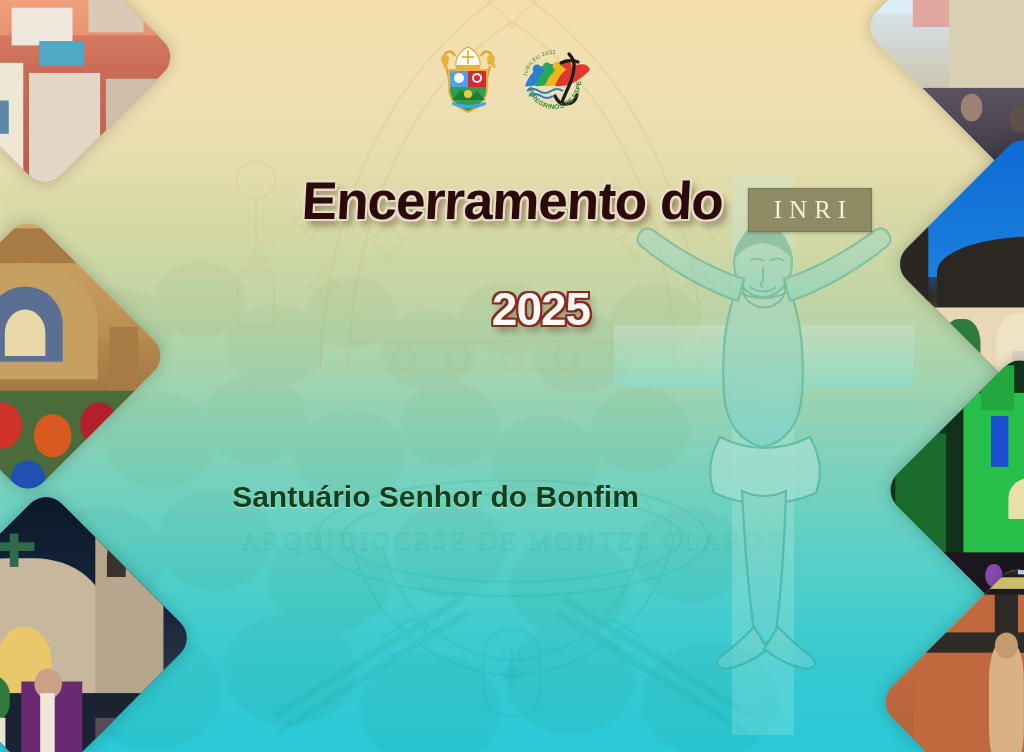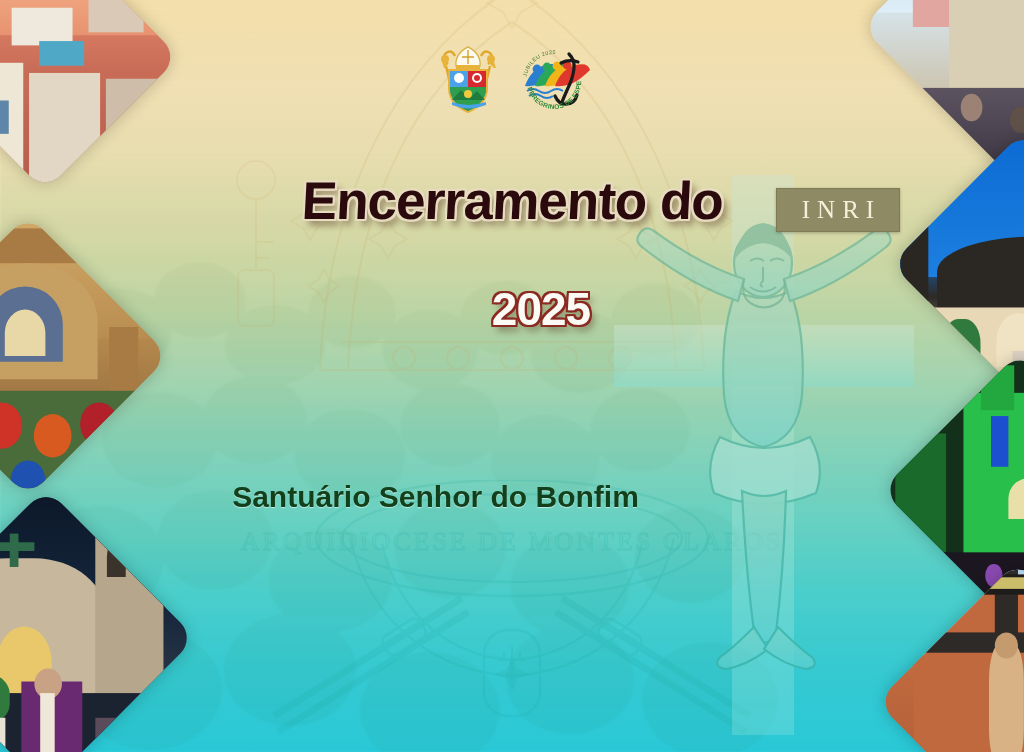--- a/index.html
+++ b/index.html
@@ -41,21 +41,21 @@
   }
 
   
   .crucifix-art{
     position:absolute; right:90px; top:175px; width:330px; height:560px;
     opacity:.55;
   }
 
   
   .inri{
-    position:absolute; left:776px; top:188px; width:124px; height:44px;
+    position:absolute; left:748px; top:188px; width:124px; height:44px;
     background:#8d8a64; border:1px solid rgba(120,115,80,.7);
     display:flex; align-items:center; justify-content:center;
     box-shadow:0 1px 3px rgba(0,0,0,.25);
   }
   .inri span{
     font-family:"Liberation Serif", serif; font-size:25px; letter-spacing:7px;
     color:#f6efd9; text-indent:7px;
   }
 
   

